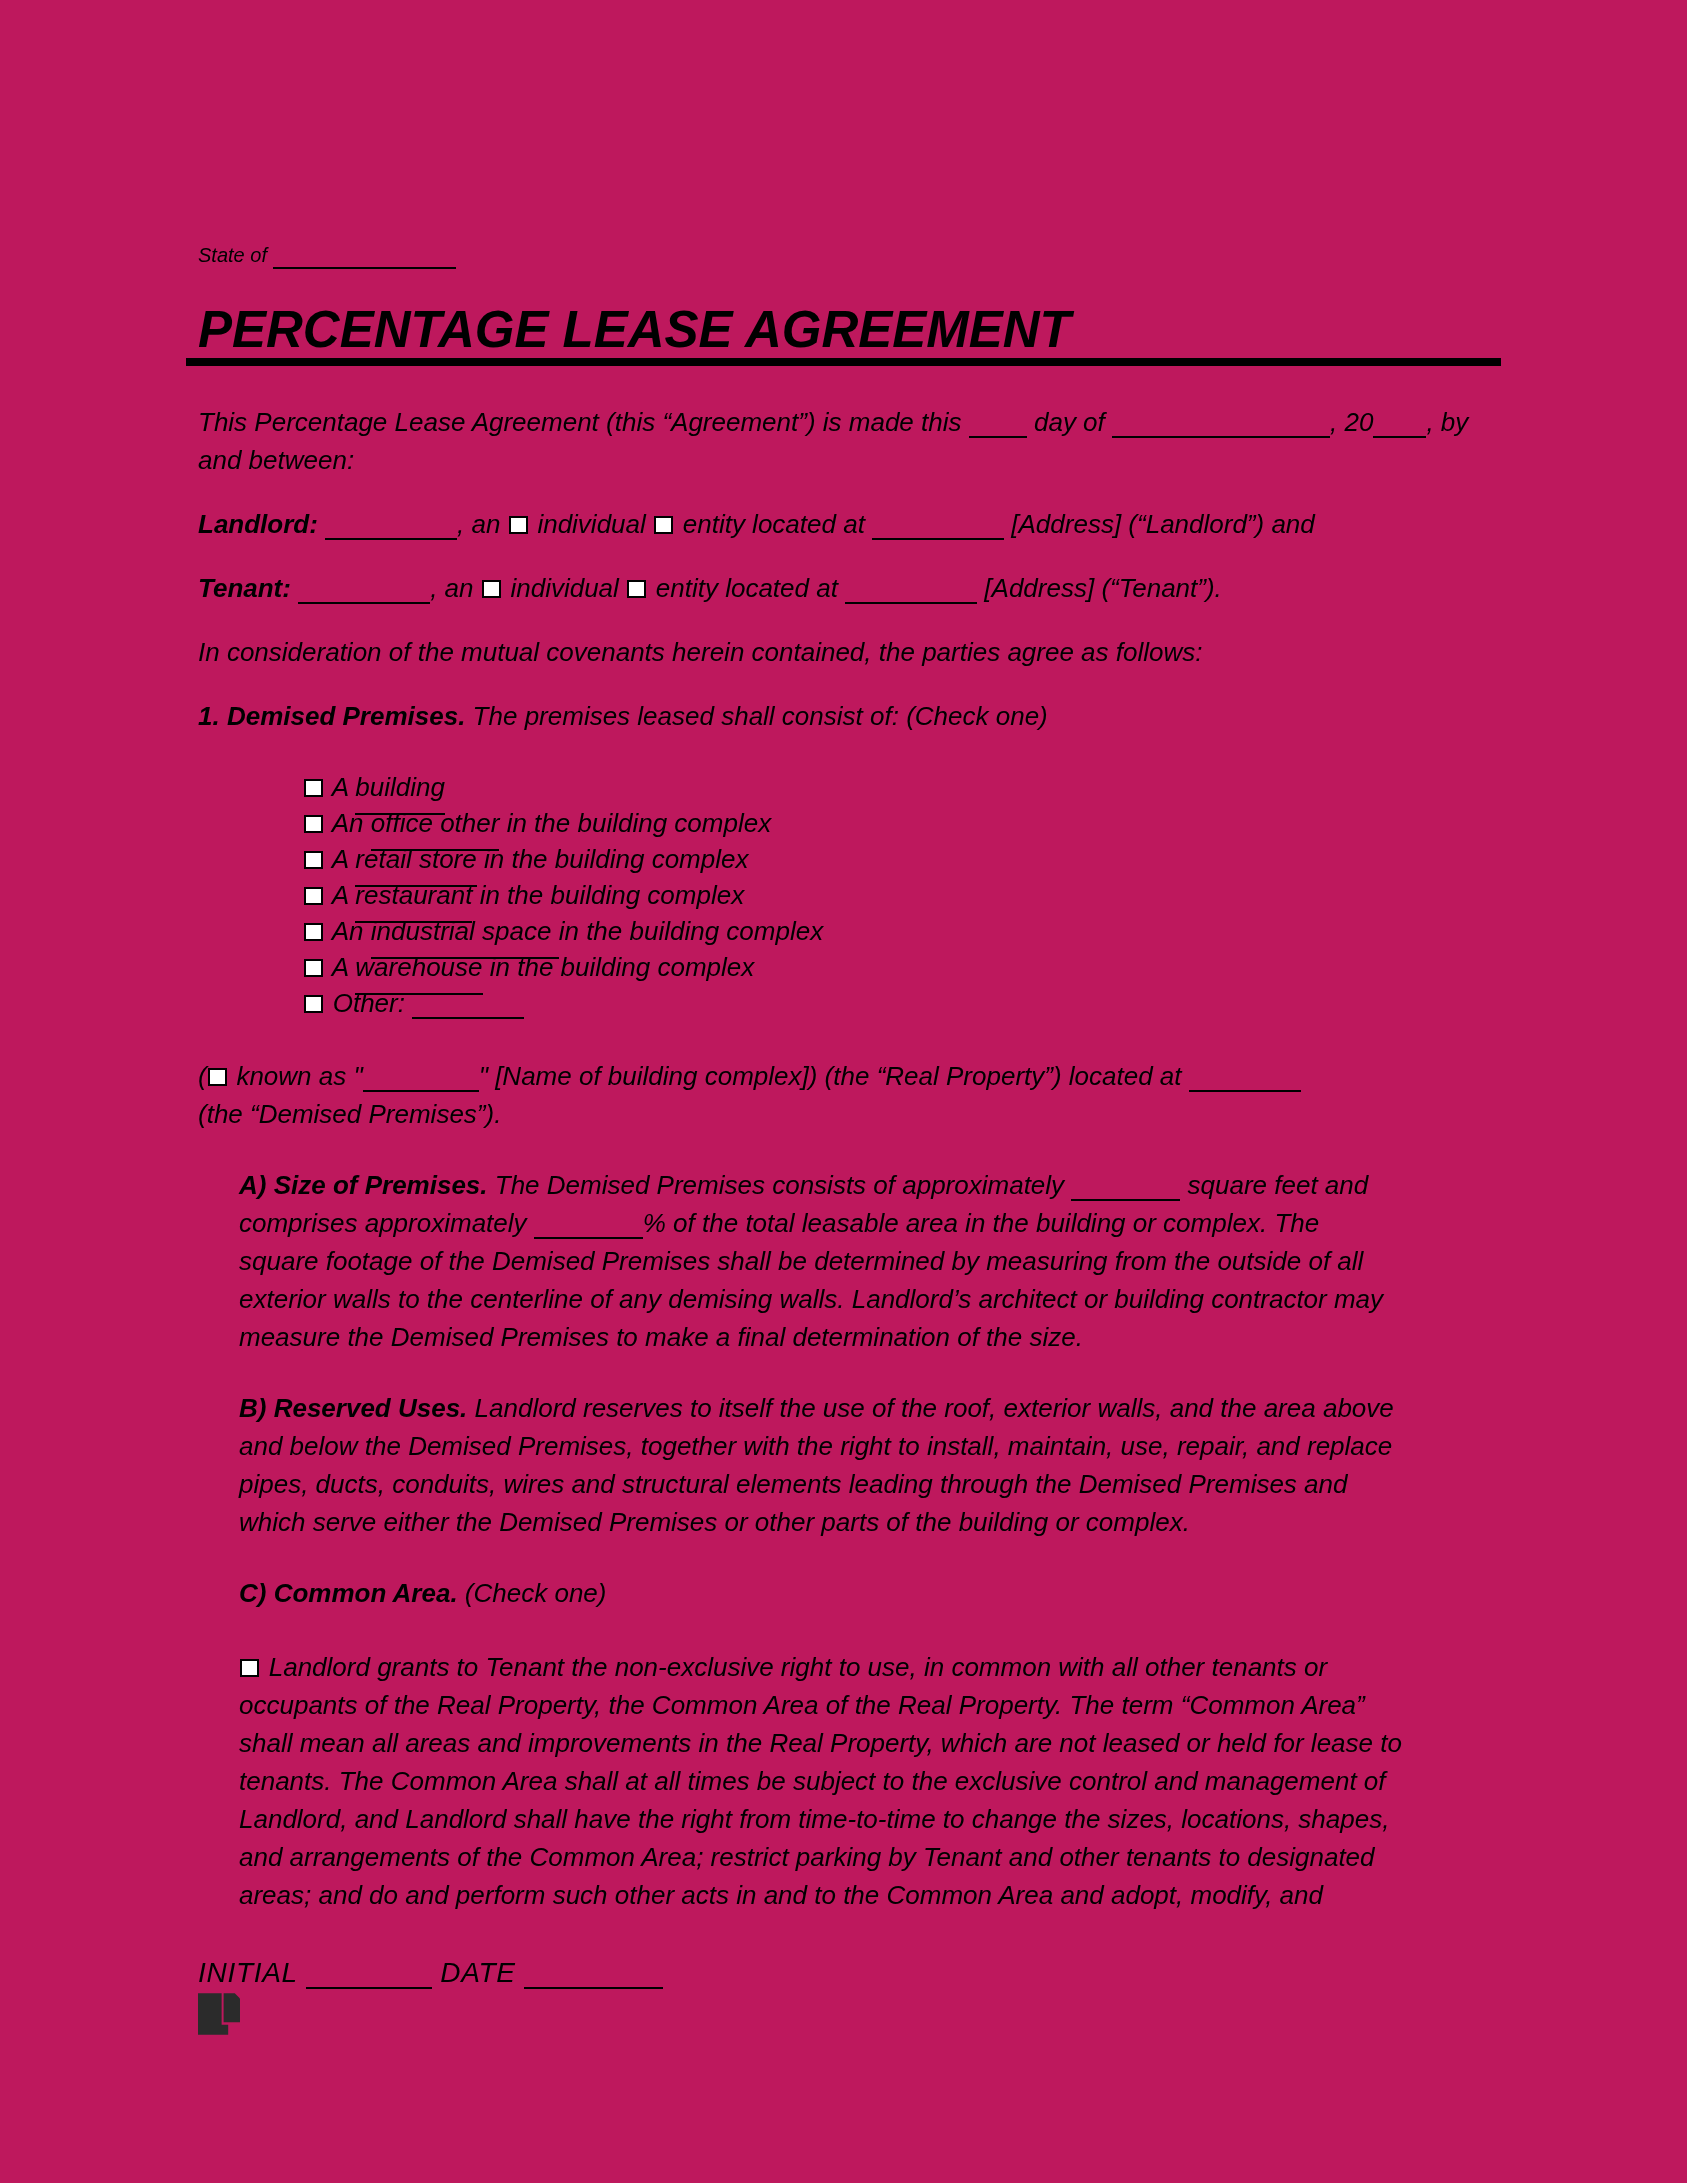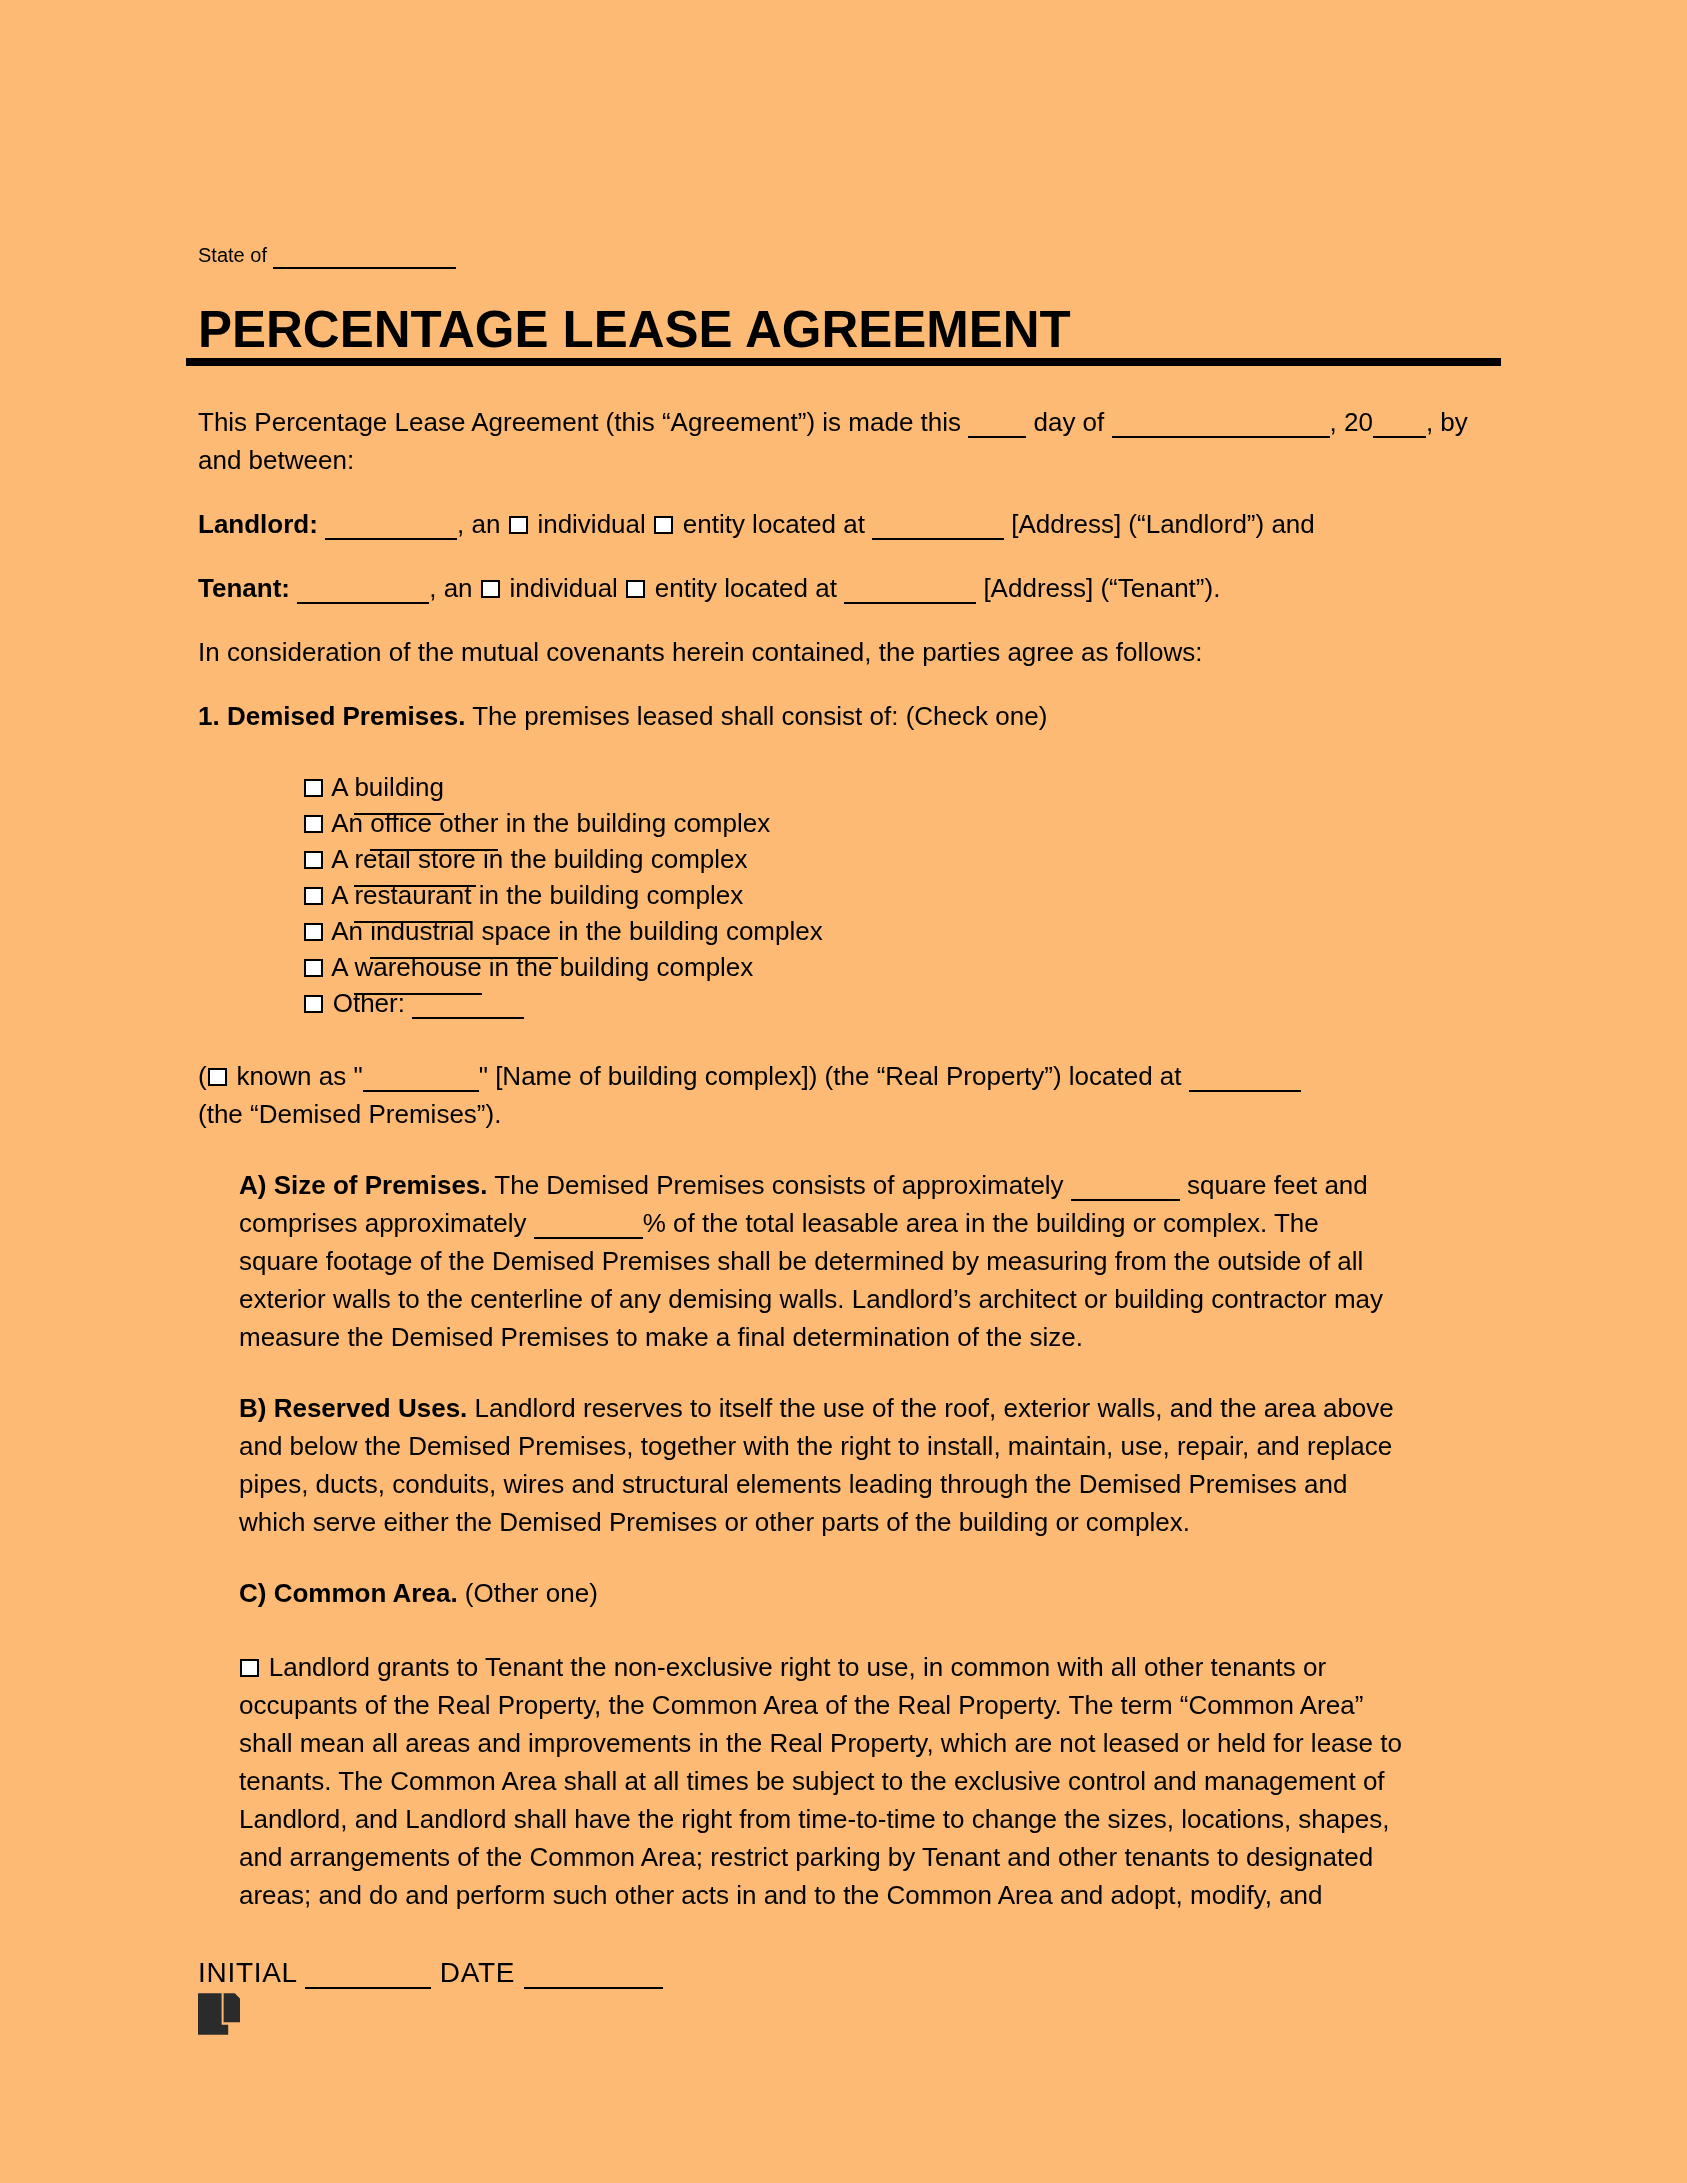--- a/index.html
+++ b/index.html
@@ -1,19 +1,20 @@
 <!DOCTYPE html>
 <html style="font-size:10.6px"><head>
 <meta charset="utf-8">
 <style>
   html,body{margin:0;padding:0;background:#ffffff;}
   .page{
-    width:1687px;height:2183px;background:#fdba74;box-sizing:border-box;
+    width:1687px;height:2183px;background:#be185d;box-sizing:border-box;
     padding:236px 198px 0 198px;color:#000;position:relative;overflow:hidden;
     font-family:"Liberation Sans","DejaVu Sans",sans-serif;
+    font-style:italic;
   }
   .line{margin:0;font-size:26px;line-height:38px;white-space:nowrap;}
   .state{font-size:20px;}
   .title{
     margin:30px 0 0 0;font-size:51px;line-height:51px;font-weight:bold;
     text-align:left;white-space:nowrap;
   }
   .rule{margin:2.6px -12px 0 -12px;height:8.6px;background:#000;}
   .bold{font-weight:bold;}
   .uline{border-bottom:2.6px solid #000;padding-bottom:11px;}
@@ -55,21 +56,21 @@
       <p class="line cb-item"><span class="cb"></span><span class="txt"> A </span><span class="uline">retail store</span><span class="txt"> in the building complex</span></p>
       <p class="line cb-item"><span class="cb"></span><span class="txt"> A </span><span class="uline">restaurant</span><span class="txt"> in the building complex</span></p>
       <p class="line cb-item"><span class="cb"></span><span class="txt"> An </span><span class="uline">industrial space </span><span class="txt">in the building complex</span></p>
       <p class="line cb-item"><span class="cb"></span><span class="txt"> A </span><span class="uline">warehouse</span><span class="txt"> in the building complex</span></p>
       <p class="line cb-item"><span class="cb"></span><span class="txt"> Other: </span><span class="blank" style="width: 112px;"></span></p>
     </div>
 
   <p class="line mt55"><span class="txt">(</span><span class="cb"></span><span class="txt"> known as "</span><span class="blank" style="width: 116px;"></span><span class="txt">" [Name of building complex]) (the “Real Property”) located at </span><span class="blank" style="width: 112px;"></span><br><span class="txt">(the “Demised Premises”).</span></p>
   <p class="line ind mt50"><span class="bold">A) Size of Premises.</span><span class="txt"> The Demised Premises consists of approximately </span><span class="blank" style="width: 109px;"></span><span class="txt"> square feet and</span><br><span class="txt">comprises approximately </span><span class="blank" style="width: 109px;"></span><span class="txt">% of the total leasable area in the building or complex. The</span><br><span class="txt">square footage of the Demised Premises shall be determined by measuring from the outside of all</span><br><span class="txt">exterior walls to the centerline of any demising walls. Landlord’s architect or building contractor may</span><br><span class="txt">measure the Demised Premises to make a final determination of the size.</span></p>
   <p class="line ind mt50"><span class="bold">B) Reserved Uses.</span><span class="txt"> Landlord reserves to itself the use of the roof, exterior walls, and the area above</span><br><span class="txt">and below the Demised Premises, together with the right to install, maintain, use, repair, and replace</span><br><span class="txt">pipes, ducts, conduits, wires and structural elements leading through the Demised Premises and</span><br><span class="txt">which serve either the Demised Premises or other parts of the building or complex.</span></p>
-  <p class="line ind mt50"><span class="bold">C) Common Area.</span><span class="txt"> (Other one)</span></p>
+  <p class="line ind mt50"><span class="bold">C) Common Area.</span><span class="txt"> (Check one)</span></p>
   <p class="line ind mt55"><span class="cb"></span><span class="txt"> Landlord grants to Tenant the non-exclusive right to use, in common with all other tenants or</span><br><span class="txt">occupants of the Real Property, the Common Area of the Real Property. The term “Common Area”</span><br><span class="txt">shall mean all areas and improvements in the Real Property, which are not leased or held for lease to</span><br><span class="txt">tenants. The Common Area shall at all times be subject to the exclusive control and management of</span><br><span class="txt">Landlord, and Landlord shall have the right from time-to-time to change the sizes, locations, shapes,</span><br><span class="txt">and arrangements of the Common Area; restrict parking by Tenant and other tenants to designated</span><br><span class="txt">areas; and do and perform such other acts in and to the Common Area and adopt, modify, and</span></p>
 
   <div class="footer">
     <p class="line footer-line"><span class="txt">INITIAL </span><span class="blank" style="width: 126px;"></span><span class="txt"> DATE </span><span class="blank" style="width: 139px;"></span></p>
     <svg class="logo" viewBox="0 0 64 63" xmlns="http://www.w3.org/2000/svg">
       <path d="M0 0 H36 V48 H46 V63 H0 Z" fill="#2b2b2b"></path>
       <path d="M39 0 H56 L64 8 V44 H39 Z" fill="#2b2b2b"></path>
     </svg>
   </div>
 </div>

